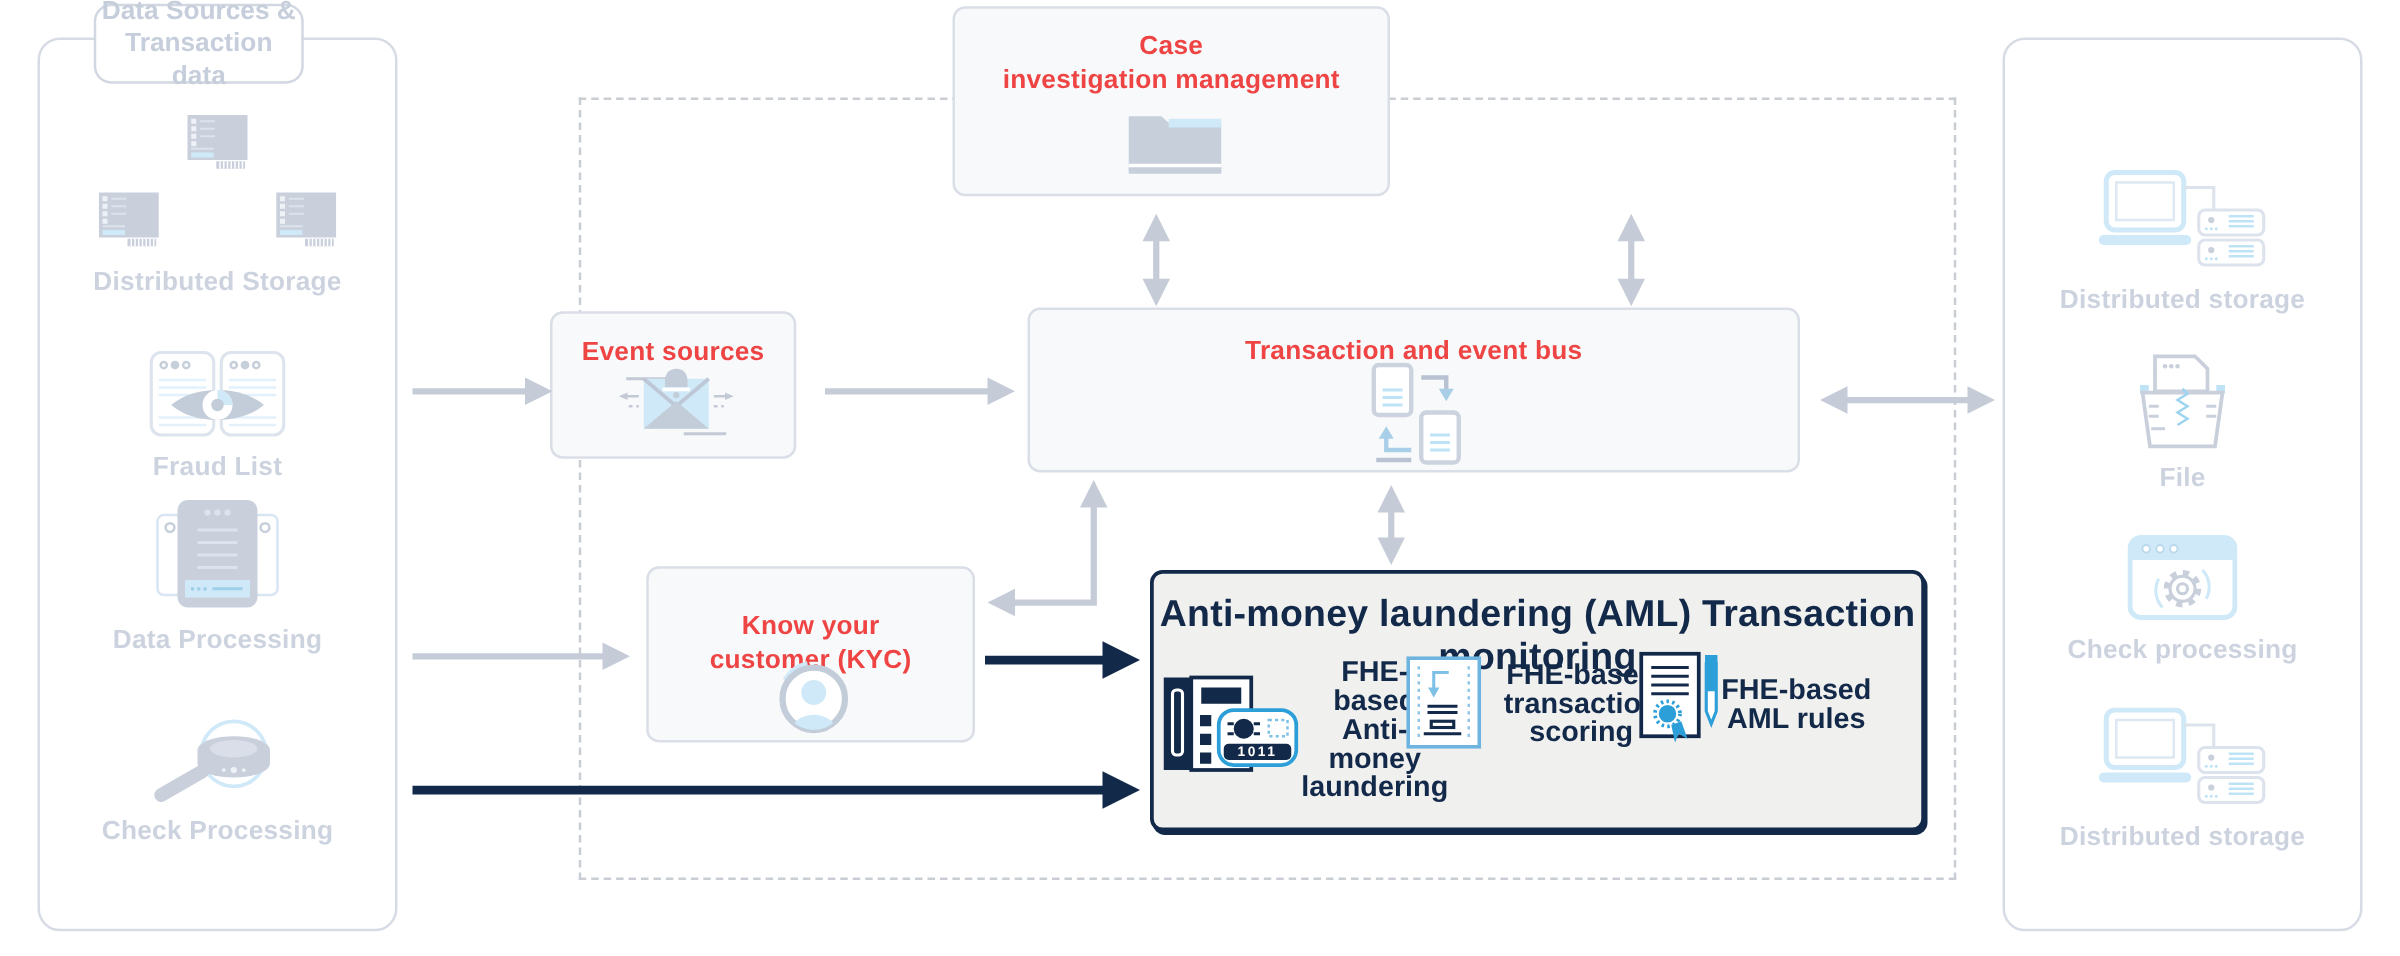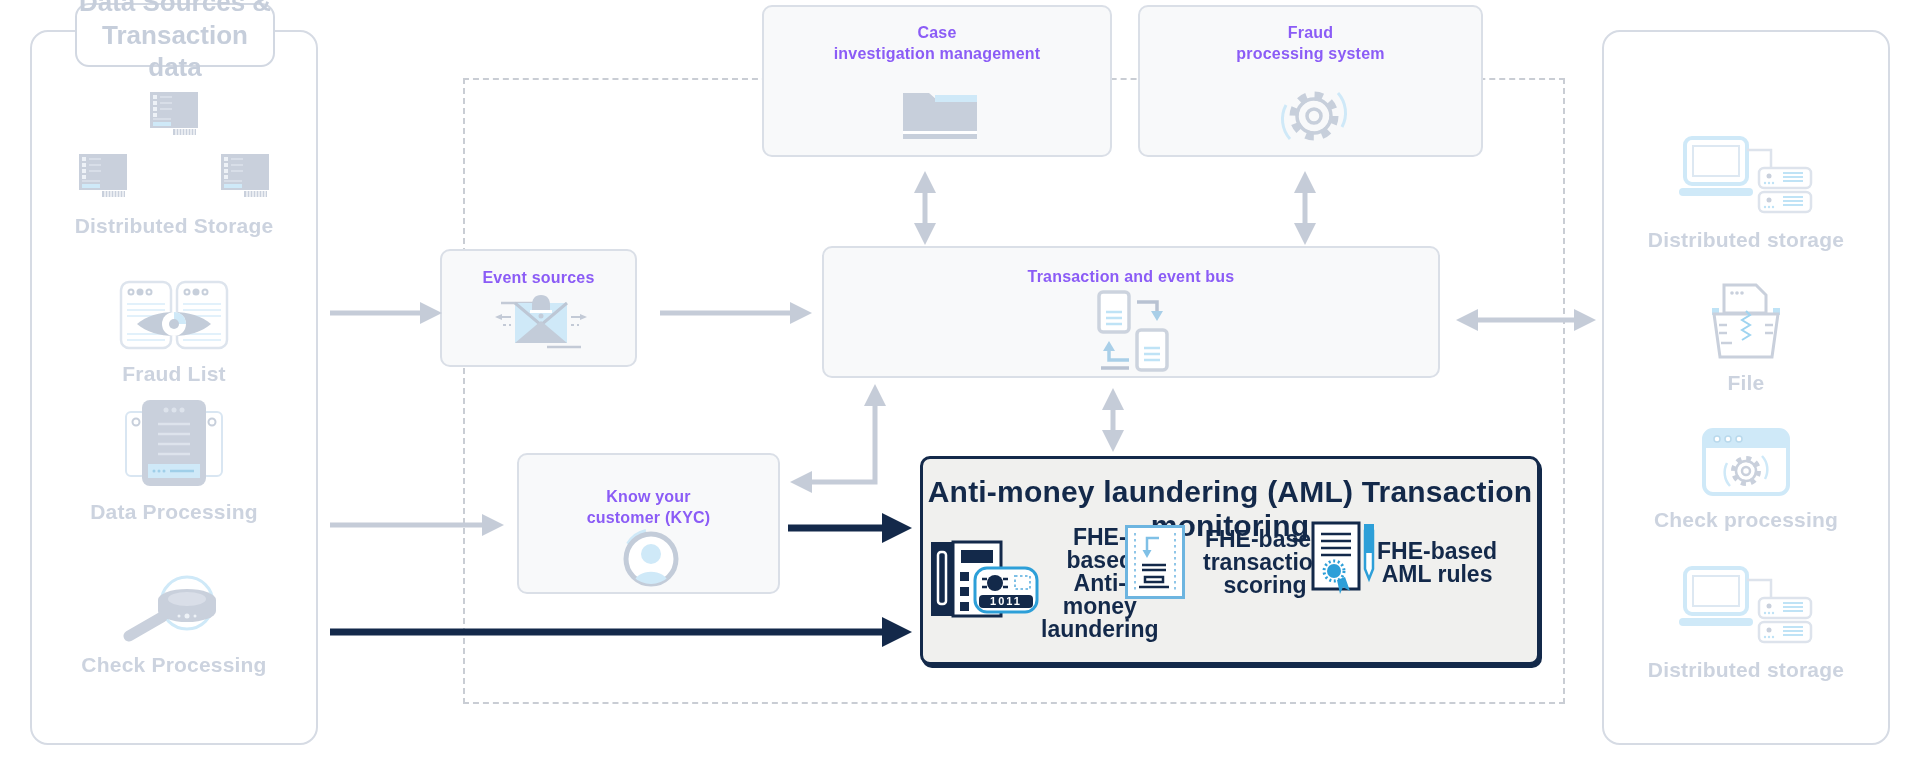--- a/index.html
+++ b/index.html
@@ -11,32 +11,32 @@
                    border:2px dashed #c9cdd4; z-index:0; }
 
   .panel { position:absolute; top:30px; width:288px; height:715px; background:#ffffff;
            border:2px solid #d6dbe4; border-radius:18px; z-index:1; }
   #left-panel  { left:30px; }
   #right-panel { left:1602px; }
 
   .pill { position:absolute; background:#ffffff; border:2px solid #d2d8e2; border-radius:14px;
           color:#c6cedb; font-weight:700; display:flex; align-items:center; justify-content:center;
           text-align:center; white-space:pre-line; line-height:1.25; z-index:6; }
-  #left-pill  { left:75px;  top:3px; width:200px; height:64px; font-size:26px; }
+  #left-pill  { left:75px;  top:3px; width:168px; height:64px; font-size:21px; }
   #right-pill { left:1650px; top:8px; width:208px; height:40px; font-size:20px; }
 
   .pitem { position:absolute; width:280px; display:flex; flex-direction:column;
            align-items:center; z-index:2; }
   .pitem .icon-slot { display:flex; align-items:flex-end; justify-content:center; }
   .item-label { color:#ccd3df; font-size:21px; font-weight:600; text-align:center;
                 letter-spacing:.2px; margin-top:10px; }
 
   .node { position:absolute; background:#f8f9fa; border:2px solid #dadfe7; border-radius:10px;
           z-index:2; text-align:center; }
-  .node-title { color:#8b5cf6; font-size:16px; font-weight:600; line-height:1.3;
+  .node-title { color:#ef4444; font-size:21px; font-weight:600; line-height:1.3;
                 white-space:pre-line; letter-spacing:.2px; }
   .node .node-icon { position:absolute; }
 
   #node-case  { left:762px;  top:5px;  width:350px; height:152px; }
   #node-fraud { left:1138px; top:5px;  width:345px; height:152px; }
   #node-event { left:440px;  top:249px; width:197px; height:118px; }
   #node-bus   { left:822px;  top:246px; width:618px; height:132px; }
   #node-kyc   { left:517px;  top:453px; width:263px; height:141px; }
   #node-case .node-title, #node-fraud .node-title { margin-top:16px; }
   #node-event .node-title { margin-top:17px; }
@@ -205,33 +205,20 @@
     <div class="node-title">Case
 investigation management</div>
     <svg class="node-icon" style="left:135px; top:78px;" width="82" height="58" viewBox="0 0 82 58">
       <path d="M4 8 h26 l8 7 h40 v37 h-74 z" fill="#c7cfdb"></path>
       <rect x="36" y="10" width="42" height="7" fill="#cfe9f8"></rect>
       <rect x="4" y="46" width="74" height="3" fill="#ffffff"></rect>
       <rect x="4" y="49" width="74" height="5" fill="#c7cfdb"></rect>
     </svg>
   </div>
 
-  <div class="node" id="node-fraud">
-    <div class="node-title">Fraud
-processing system</div>
-    <svg class="node-icon" style="left:136px; top:76px;" width="76" height="66" viewBox="0 0 76 66">
-      <path d="M62 10 A30 30 0 0 1 66 44" stroke="#cfe9f8" stroke-width="3" fill="none"></path>
-      <path d="M14 56 A30 30 0 0 1 10 22" stroke="#cfe9f8" stroke-width="3" fill="none"></path>
-      <g fill="none" stroke="#c7cfdb">
-        <circle cx="38" cy="33" r="20" stroke-width="9" stroke-dasharray="7.85 7.85"></circle>
-        <circle cx="38" cy="33" r="17" stroke-width="3.5"></circle>
-        <circle cx="38" cy="33" r="7" stroke-width="3.5"></circle>
-      </g>
-    </svg>
-  </div>
 
   <div class="node" id="node-event">
     <div class="node-title">Event sources</div>
     <svg class="node-icon" style="left:47px; top:42px;" width="104" height="60" viewBox="0 0 104 60">
       <line x1="12" y1="10" x2="46" y2="10" stroke="#c3cad6" stroke-width="2.5"></line>
       <g stroke="#c3cad6" stroke-width="2" fill="none">
         <line x1="10" y1="24" x2="22" y2="24"></line>
           <line x1="14" y1="32" x2="22" y2="32" stroke-dasharray="3 3"></line>
         <line x1="82" y1="24" x2="94" y2="24"></line>
           <line x1="82" y1="32" x2="90" y2="32" stroke-dasharray="3 3"></line>

